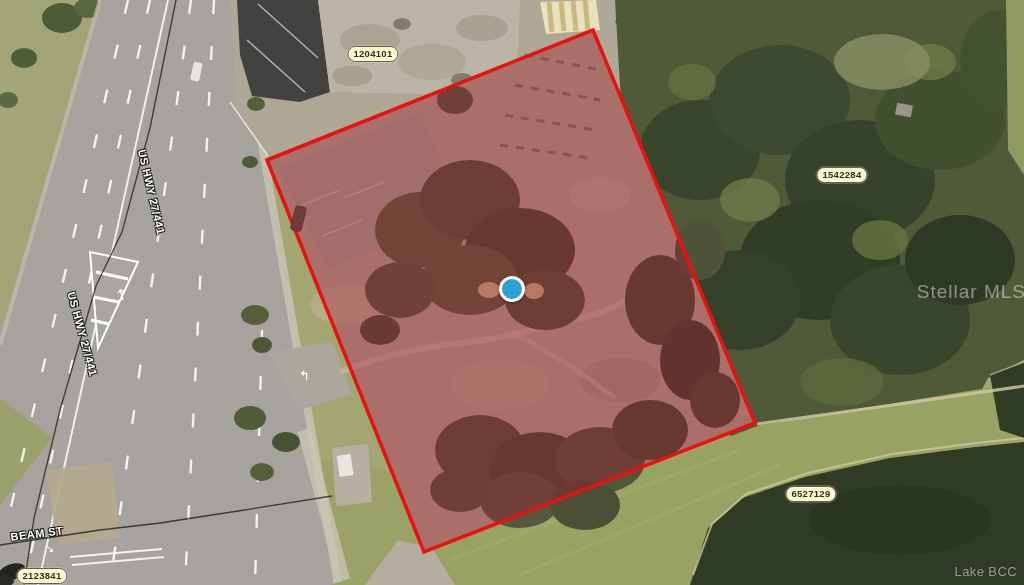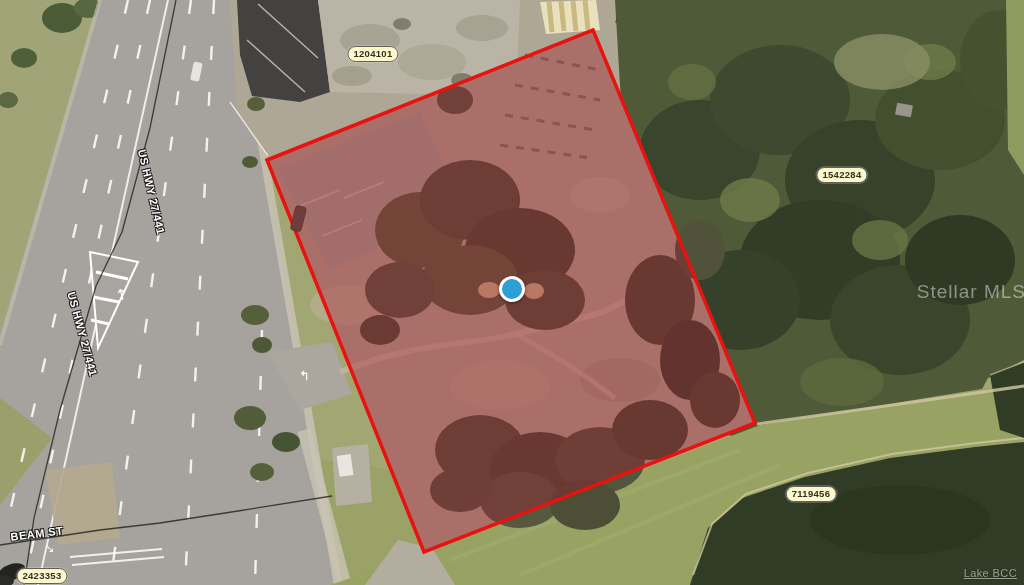--- a/index.html
+++ b/index.html
@@ -19,22 +19,22 @@
   .roadlabel{
     position:absolute;color:#fff;font-weight:bold;font-size:11px;line-height:11px;
     letter-spacing:.5px;white-space:nowrap;
     text-shadow:-1px -1px 0 #1a1a1a,1px -1px 0 #1a1a1a,-1px 1px 0 #1a1a1a,1px 1px 0 #1a1a1a;
   }
   .wm-main{
     position:absolute;right:-2px;top:281px;font-size:19px;letter-spacing:1px;
     color:rgba(255,255,255,0.45);white-space:nowrap;
   }
   .wm-small{
-    position:absolute;right:7px;bottom:6px;font-size:11px;letter-spacing:.4px;
-    color:rgba(228,228,218,0.6);white-space:nowrap;text-shadow:0 0 2px rgba(0,0,0,.4);text-decoration:underline;
+    position:absolute;right:7px;bottom:6px;font-size:13px;letter-spacing:.4px;
+    color:rgba(228,228,218,0.6);white-space:nowrap;text-shadow:0 0 2px rgba(0,0,0,.4);
   }
   .marker{
     position:absolute;left:512px;top:289px;transform:translate(-50%,-50%);
     width:20px;height:20px;border-radius:50%;
     background:#2e9fd4;border:3px solid #fdfdfd;
     box-shadow:0 1px 3px rgba(0,0,0,.45);
   }
 </style>
 </head>
 <body>
@@ -216,22 +216,22 @@
       <text x="115" y="300" font-size="15" transform="rotate(-14 121 293)">↑</text>
       <text x="299" y="380" font-size="13">↰</text>
       <text x="45" y="552" font-size="11" opacity=".95">↘</text>
     </g>
   </svg>
 
   <div class="overlay">
 
     <div class="badge" style="left:373px;top:54px">1204101</div>
     <div class="badge" style="left:842px;top:175px">1542284</div>
-    <div class="badge" style="left:811px;top:494px">7119456</div>
-    <div class="badge" style="left:42px;top:576px">2423353</div>
+    <div class="badge" style="left:811px;top:494px">6527129</div>
+    <div class="badge" style="left:42px;top:576px">2123841</div>
 
     <div class="roadlabel" style="left:151px;top:192px;transform:translate(-50%,-50%) rotate(77deg)">US HWY 27/441</div>
     <div class="roadlabel" style="left:82px;top:334px;transform:translate(-50%,-50%) rotate(75deg)">US HWY 27/441</div>
     <div class="roadlabel" style="left:37px;top:534px;transform:translate(-50%,-50%) rotate(-7deg)">BEAM ST</div>
 
     <div class="wm-main">Stellar MLS</div>
     <div class="wm-small">Lake BCC</div>
 
     <div class="marker"></div>
   </div>

